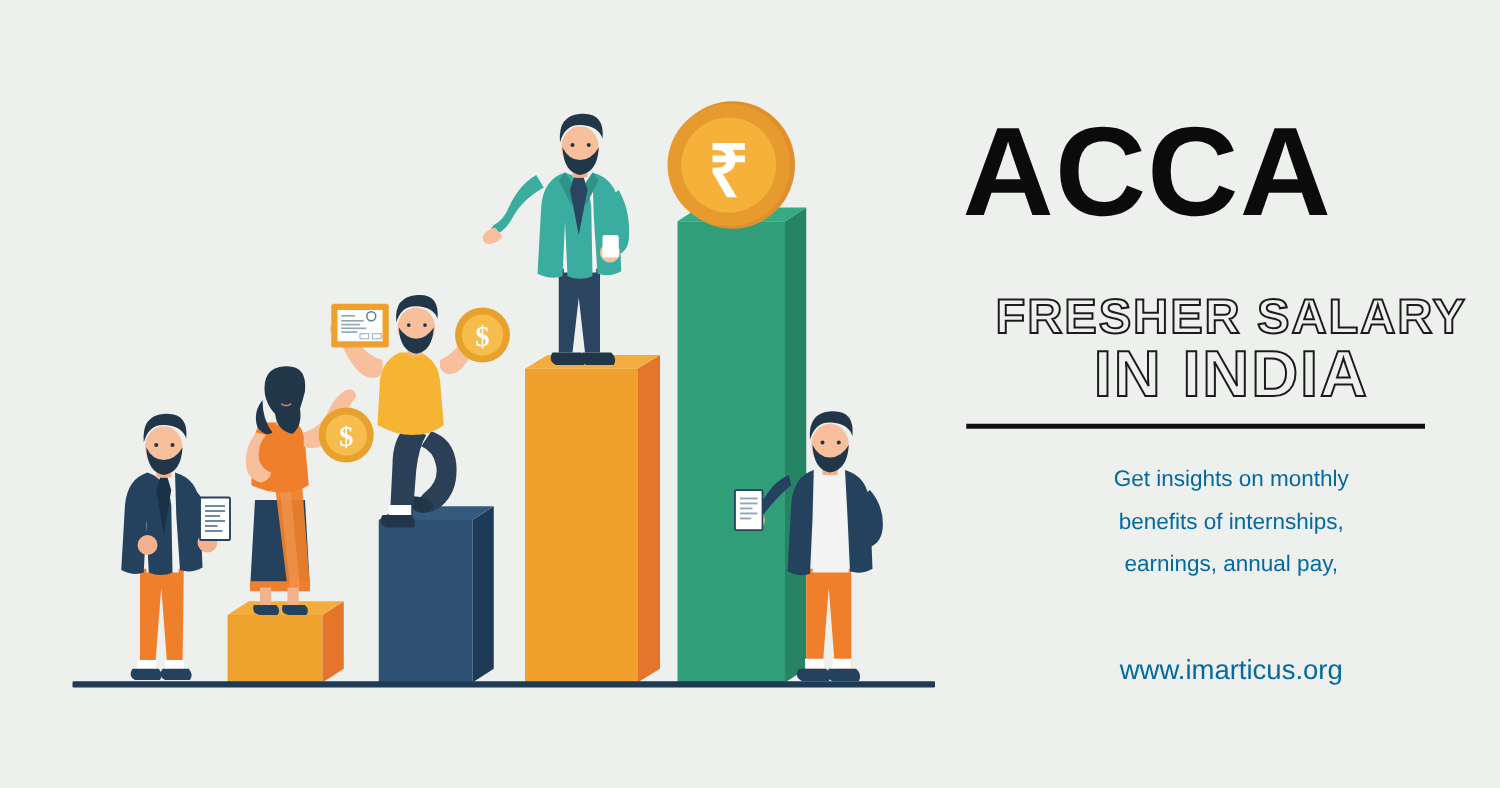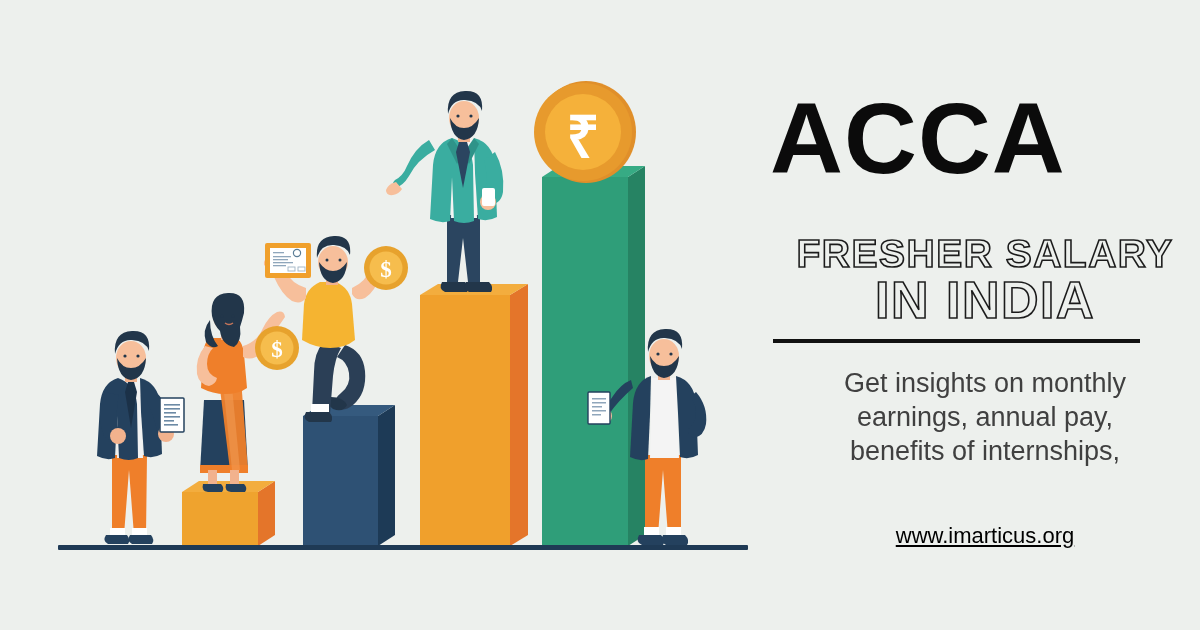--- a/index.html
+++ b/index.html
@@ -26,25 +26,25 @@
     width:430px;text-align:center;font-weight:bold;
     color:transparent;
     -webkit-text-stroke:1.6px #1b1b1b;
     font-family:"Liberation Sans", sans-serif;
   }
   #sub1{position:absolute;left:0;top:232px;font-size:39px;line-height:44px;letter-spacing:1.5px;}
   #sub2{position:absolute;left:0;top:278px;font-size:52px;line-height:44px;letter-spacing:1.5px;}
   #divider{position:absolute;left:3px;top:339px;width:367px;height:4px;background:#111;}
   #blurb{
     position:absolute;left:0;top:366px;width:430px;text-align:center;
-    font-size:27px;line-height:34px;color:#404040;font-weight:500;
+    font-size:18px;line-height:34px;color:#0369a1;font-weight:500;
   }
   #url{
     position:absolute;left:0;top:522px;width:430px;text-align:center;
-    font-size:22px;line-height:28px;color:#000000;font-weight:500;text-decoration:underline;
+    font-size:22px;line-height:28px;color:#0369a1;font-weight:500;
   }
 </style>
 </head>
 <body>
 
 <div id="stage">
 
   <div id="illustration">
 
     <svg width="770" height="630" viewBox="0 0 770 630">
@@ -277,19 +277,19 @@
     <div id="ground-line"></div>
   </div>
 
   <div id="panel">
     <div id="acca-title">ACCA</div>
     <div id="sub1" class="outline-line">FRESHER SALARY</div>
     <div id="sub2" class="outline-line">IN INDIA</div>
     <div id="divider"></div>
     <div id="blurb">
       <div>Get insights on monthly</div>
+      <div>benefits of internships,</div>
       <div>earnings, annual pay,</div>
-      <div>benefits of internships,</div>
     </div>
     <div id="url">www.imarticus.org</div>
   </div>
 
 </div>
 
 </body></html>

